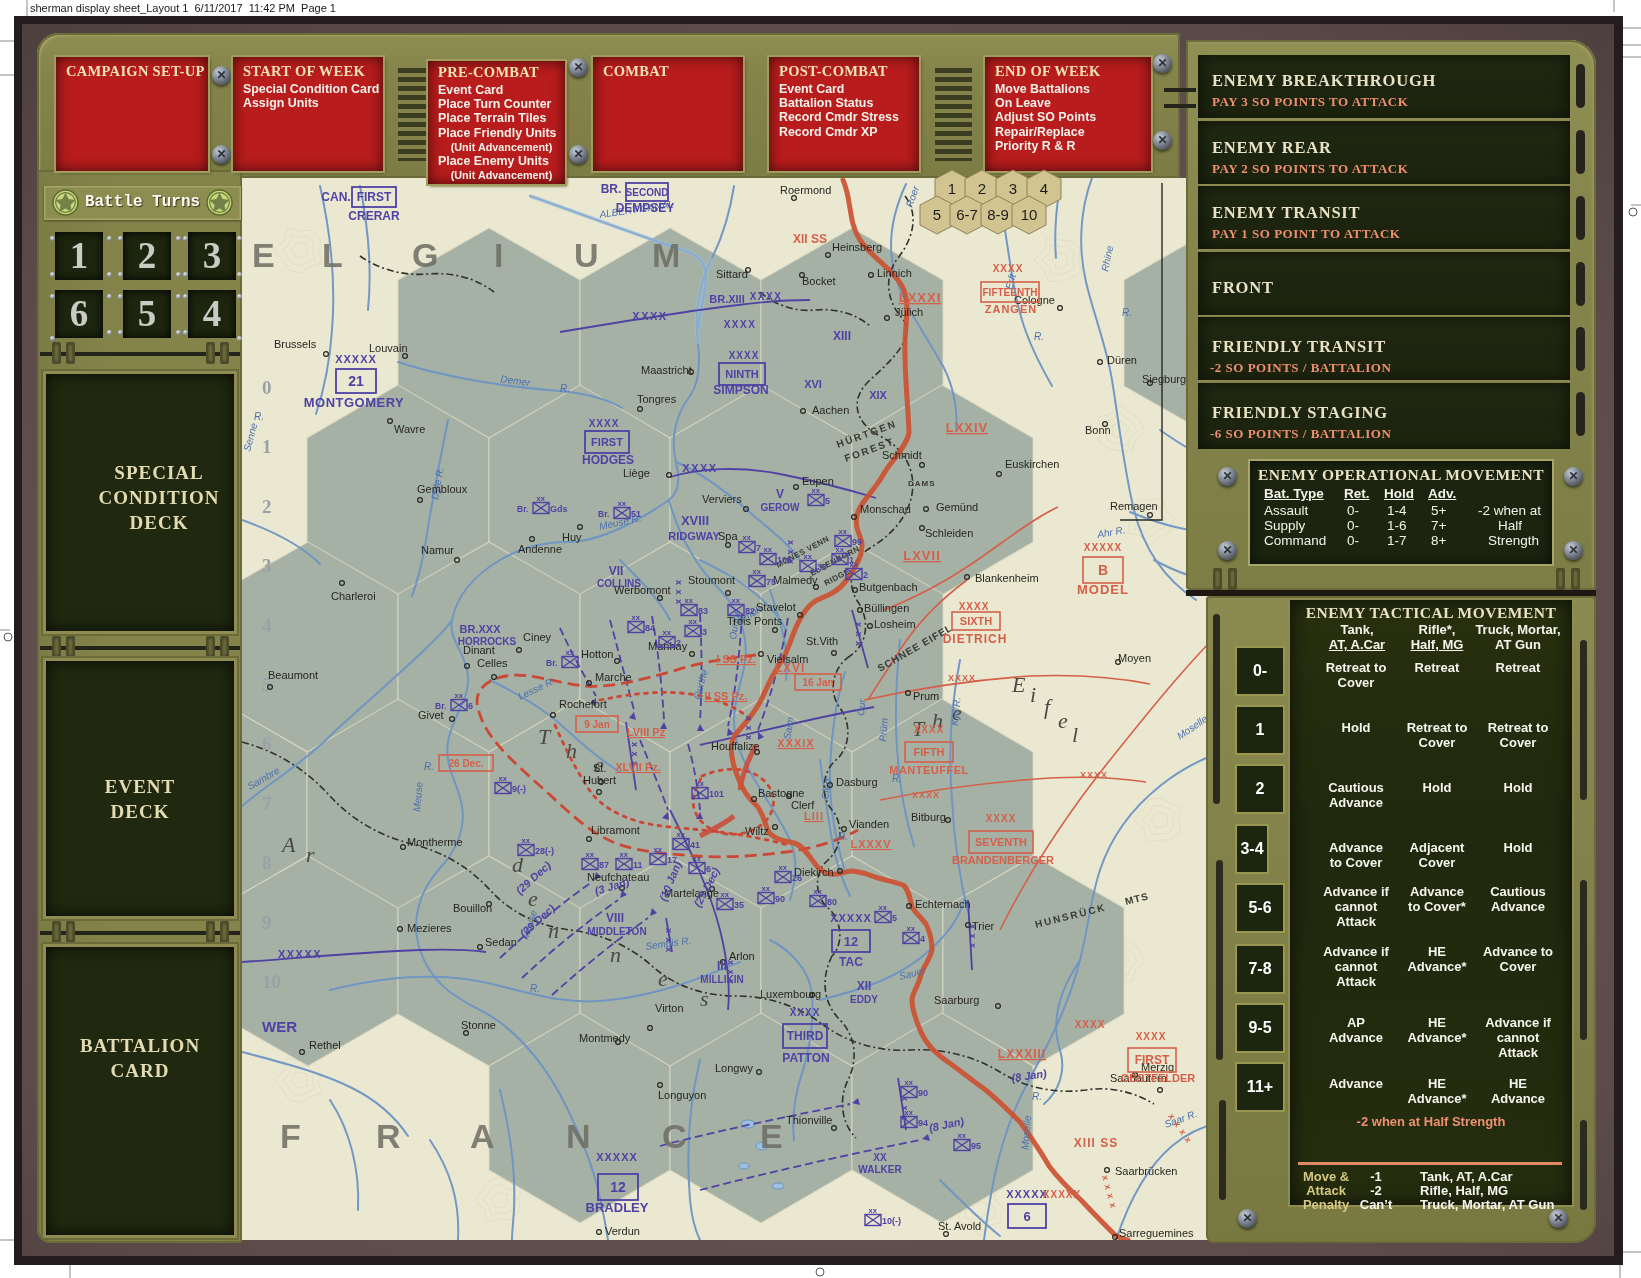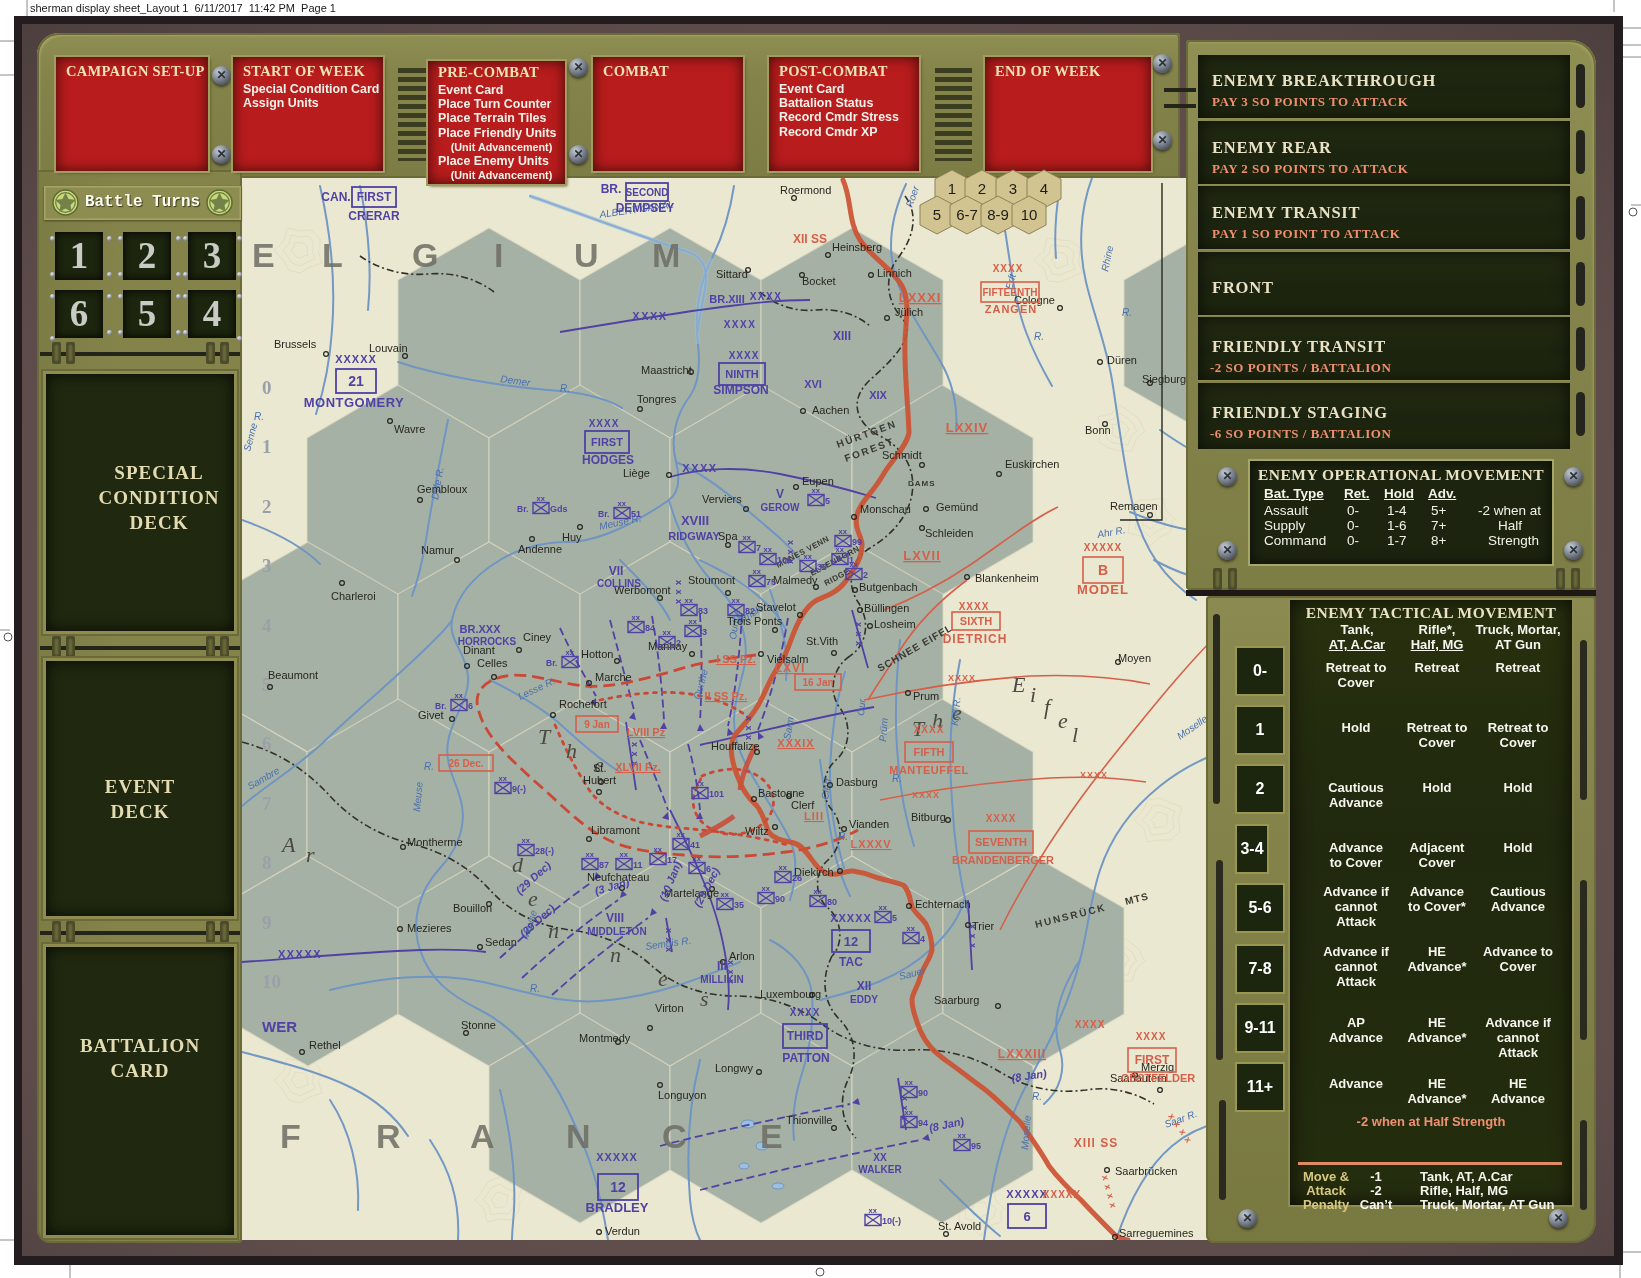--- a/index.html
+++ b/index.html
@@ -970,20 +970,27 @@
       <li>Battalion Status</li>
       <li>Record Cmdr Stress</li>
       <li>Record Cmdr XP</li>
     </ul>
 </div>
 
 <div class="vent" style="left:935px;top:68px;height:93px;"></div>
 
 <div class="ppanel" style="left:985px;top:57px;width:166px;height:114px;padding:6px 0 0 10px;">
 <div class="ttl">END OF WEEK</div>
+<ul>
+      <li>Move Battalions</li>
+      <li>On Leave</li>
+      <li>Adjust SO Points</li>
+      <li>Repair/Replace</li>
+      <li>Priority R &amp; R</li>
+    </ul>
 </div>
 
 <div class="screw" style="left:1153px;top:54px;"></div>
 <div class="screw" style="left:1153px;top:131px;"></div>
 
 <div class="hingebar" style="left:1164px;top:88px;width:32px;"></div>
 <div class="hingebar" style="left:1164px;top:104px;width:32px;"></div>
 
 <svg class="abs" style="left:905px;top:162px;" width="170" height="80" viewBox="905 162 170 80">
 <polygon points="952,170 969,179 969,199 952,208 935,199 935,179" fill="#d2c491" stroke="#8d8157" stroke-width="1"></polygon>
@@ -1209,21 +1216,21 @@
   <div class="abs" style="left:66px;top:550px;width:40px;line-height:14px;">-1<br>-2<br>Can’t</div>
   <div class="abs" style="left:130px;top:550px;width:152px;text-align:left;line-height:14px;">Tank, AT, A.Car<br>Rifle, Half, MG<br>Truck, Mortar, AT Gun</div>
 </div>
 
 <div class="abs" style="left:1237px;top:648px;width:46px;height:46px;background:#1c250e;box-shadow:0 0 0 2px #99964f;color:#fff;font-weight:bold;font-size:16px;text-align:center;line-height:46px;">0-</div>
 <div class="abs" style="left:1237px;top:707px;width:46px;height:46px;background:#1c250e;box-shadow:0 0 0 2px #99964f;color:#fff;font-weight:bold;font-size:16px;text-align:center;line-height:46px;">1</div>
 <div class="abs" style="left:1237px;top:766px;width:46px;height:46px;background:#1c250e;box-shadow:0 0 0 2px #99964f;color:#fff;font-weight:bold;font-size:16px;text-align:center;line-height:46px;">2</div>
 <div class="abs" style="left:1237px;top:826px;width:30px;height:46px;background:#1c250e;box-shadow:0 0 0 2px #99964f;color:#fff;font-weight:bold;font-size:16px;text-align:center;line-height:46px;">3-4</div>
 <div class="abs" style="left:1237px;top:885px;width:46px;height:46px;background:#1c250e;box-shadow:0 0 0 2px #99964f;color:#fff;font-weight:bold;font-size:16px;text-align:center;line-height:46px;">5-6</div>
 <div class="abs" style="left:1237px;top:946px;width:46px;height:46px;background:#1c250e;box-shadow:0 0 0 2px #99964f;color:#fff;font-weight:bold;font-size:16px;text-align:center;line-height:46px;">7-8</div>
-<div class="abs" style="left:1237px;top:1005px;width:46px;height:46px;background:#1c250e;box-shadow:0 0 0 2px #99964f;color:#fff;font-weight:bold;font-size:16px;text-align:center;line-height:46px;">9-11</div>
+<div class="abs" style="left:1237px;top:1005px;width:46px;height:46px;background:#1c250e;box-shadow:0 0 0 2px #99964f;color:#fff;font-weight:bold;font-size:16px;text-align:center;line-height:46px;">9-5</div>
 <div class="abs" style="left:1237px;top:1064px;width:46px;height:46px;background:#1c250e;box-shadow:0 0 0 2px #99964f;color:#fff;font-weight:bold;font-size:16px;text-align:center;line-height:46px;">11+</div>
 
 <div class="abs" style="left:1213px;top:614px;width:7px;height:190px;border-radius:4px;background:#2b2a1e;"></div>
 <div class="abs" style="left:1216px;top:860px;width:7px;height:200px;border-radius:4px;background:#2b2a1e;"></div>
 <div class="abs" style="left:1219px;top:1100px;width:7px;height:100px;border-radius:4px;background:#2b2a1e;"></div>
 <div class="abs" style="left:1580px;top:640px;width:7px;height:160px;border-radius:4px;background:#2b2a1e;"></div>
 <div class="abs" style="left:1580px;top:880px;width:7px;height:160px;border-radius:4px;background:#2b2a1e;"></div>
 <div class="abs" style="left:1580px;top:1120px;width:7px;height:90px;border-radius:4px;background:#2b2a1e;"></div>
 
 <div class="screw" style="left:1238px;top:1209px;"></div>

